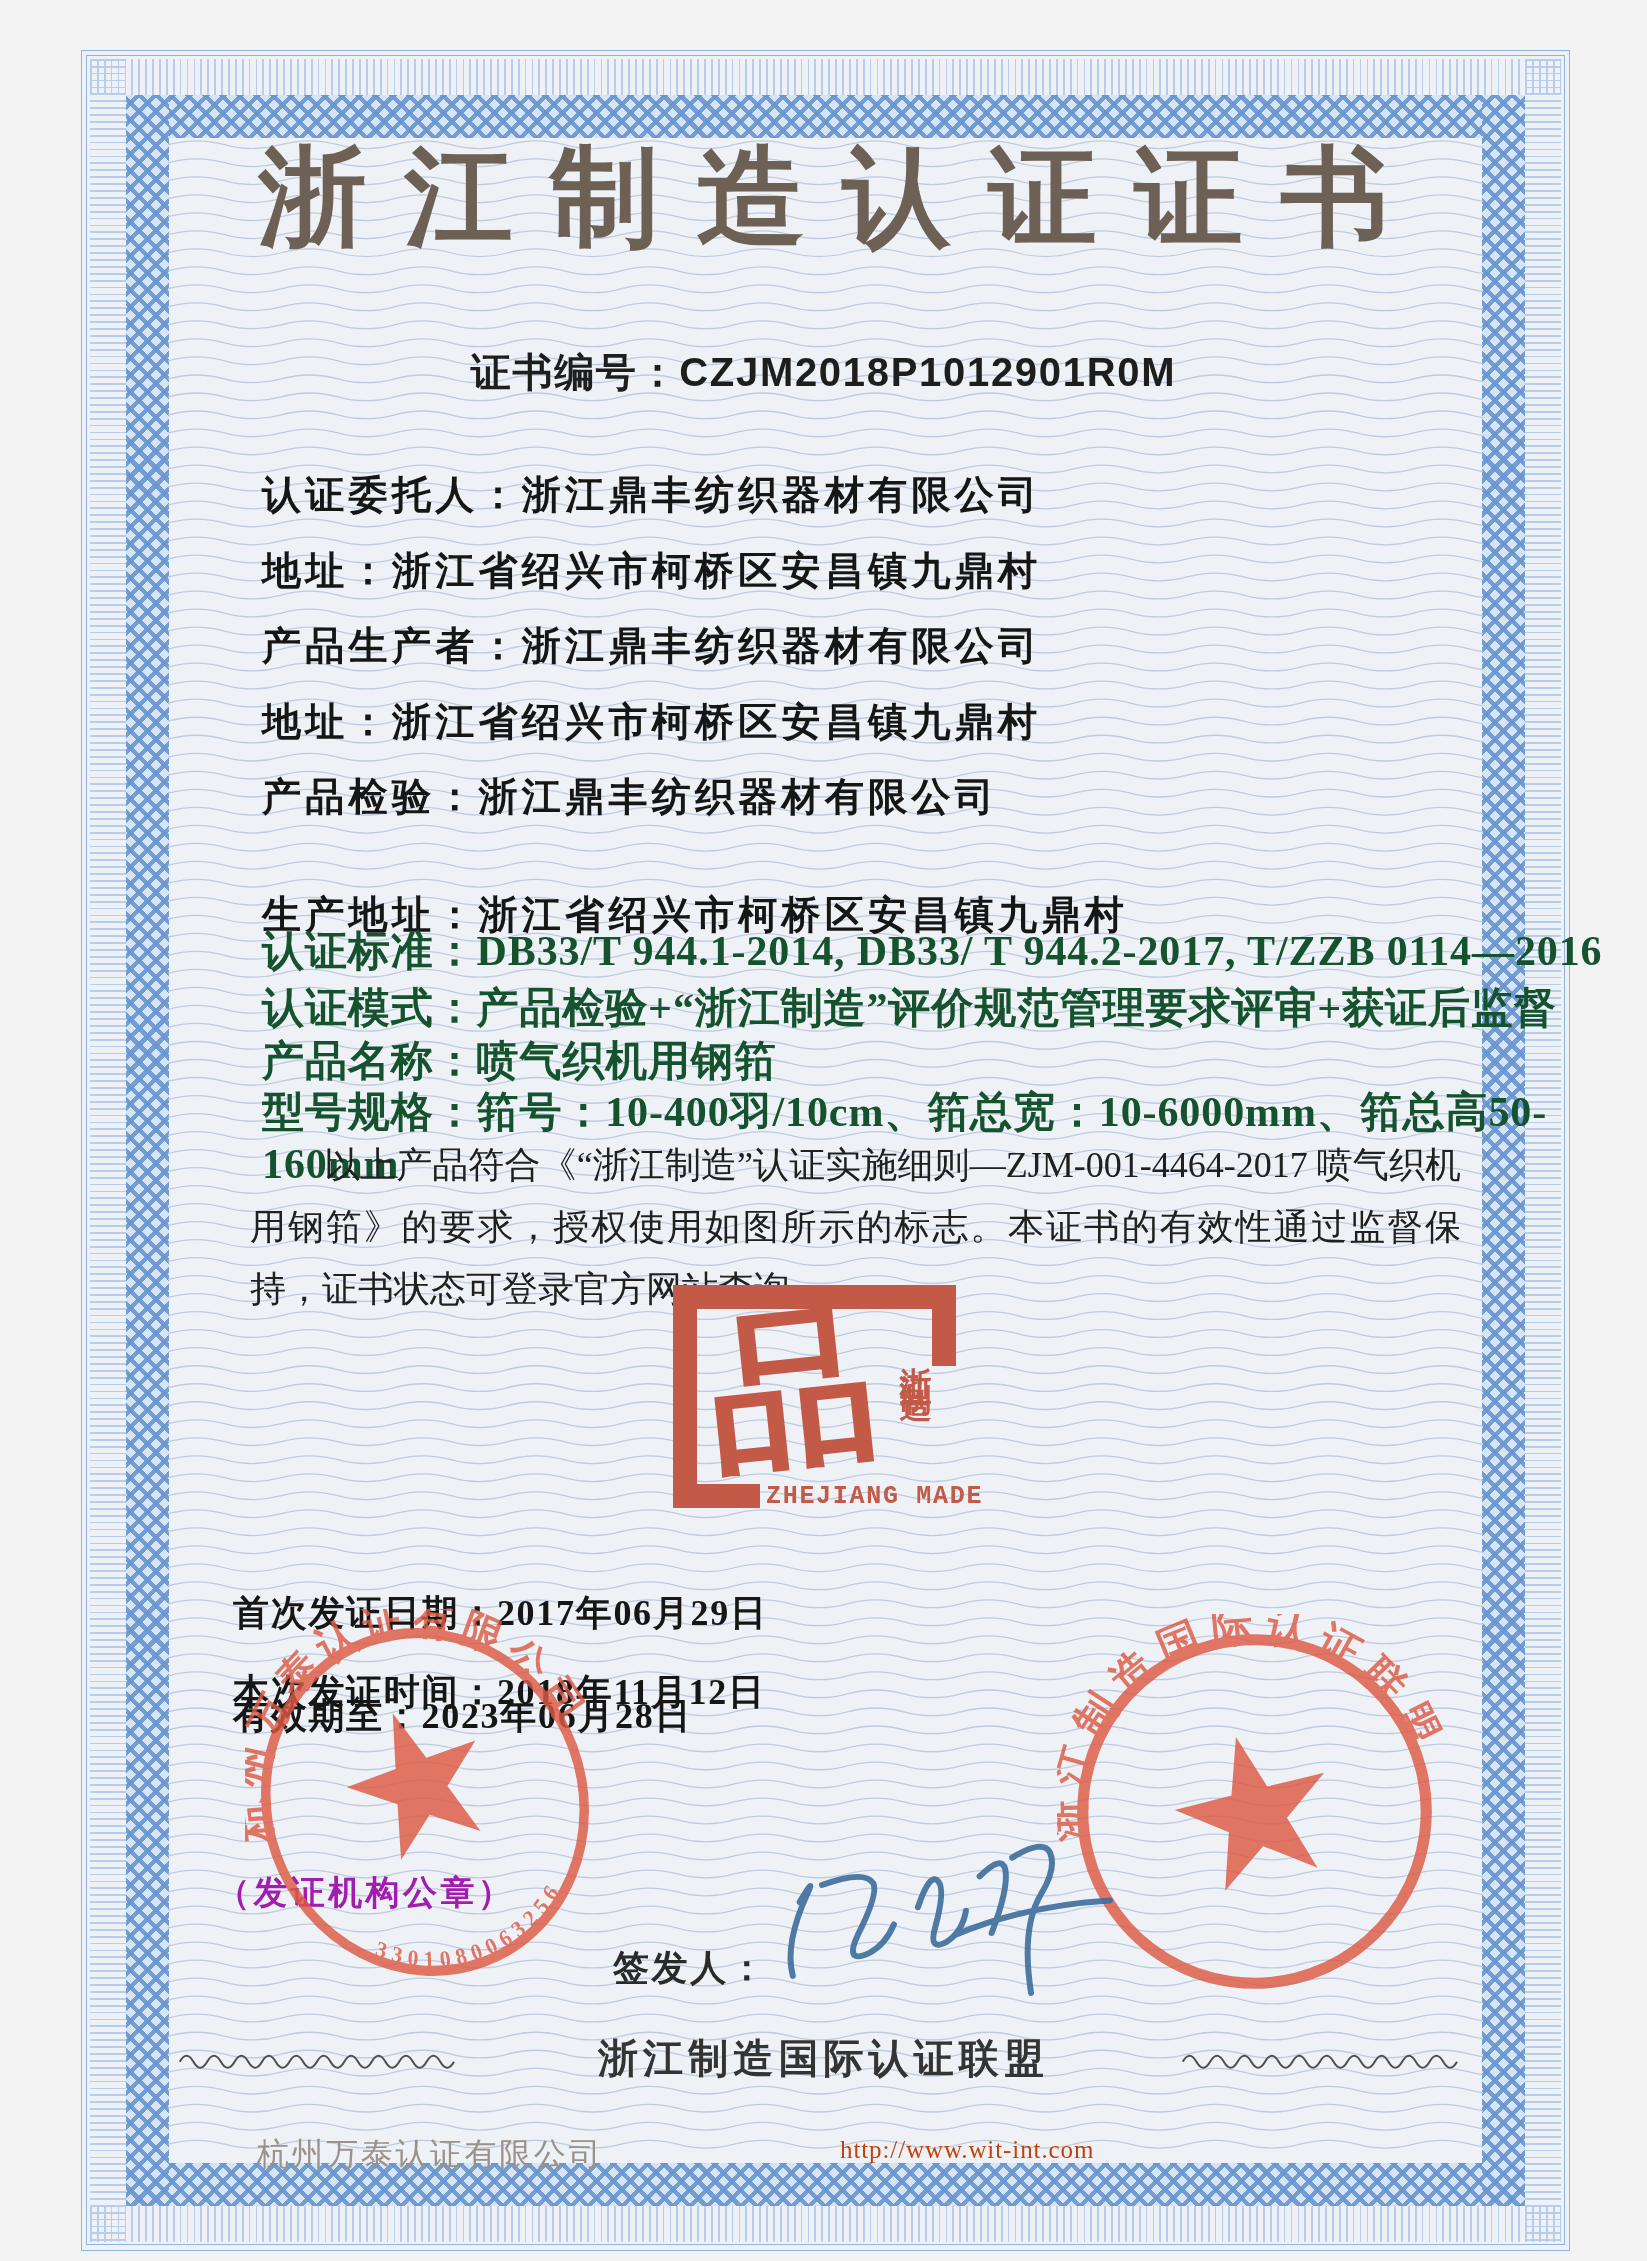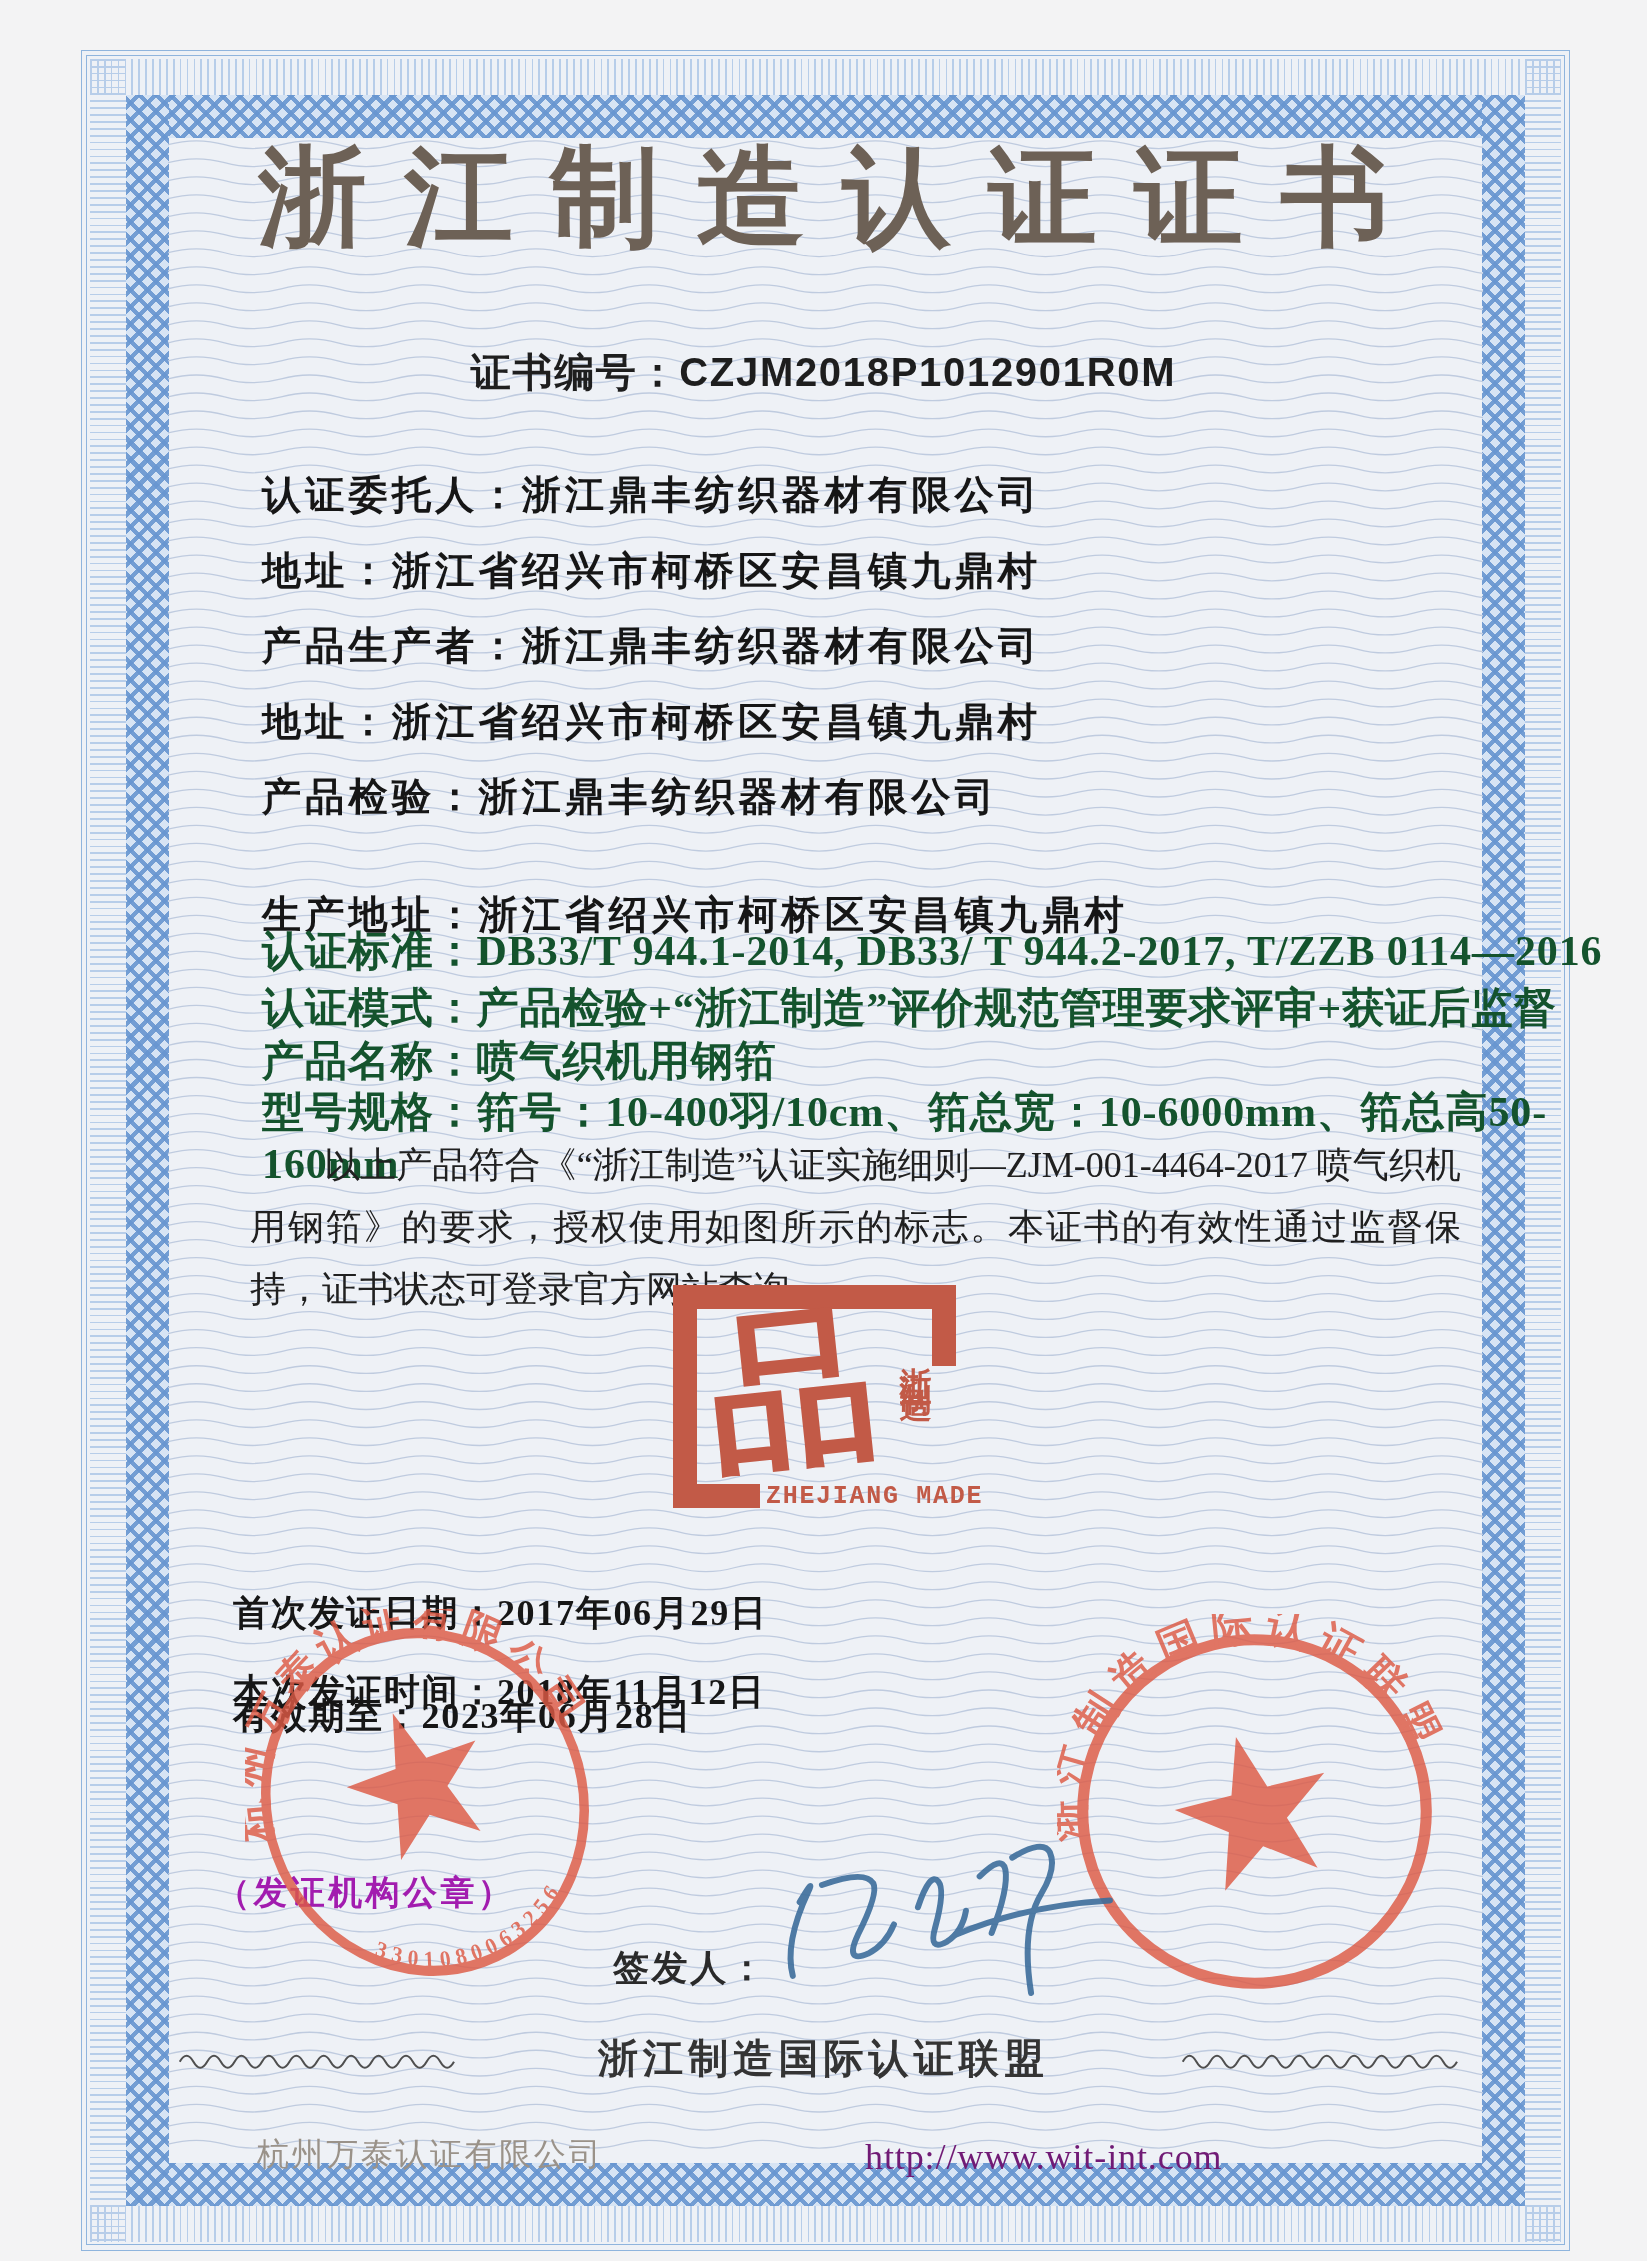--- a/index.html
+++ b/index.html
@@ -81,21 +81,21 @@
   .seal-right{left:1057px;top:1614px;}
 
   
   .alliance-heading{left:0;right:0;top:2031px;text-align:center;z-index:2;
     font-family:"Liberation Sans","DejaVu Sans",sans-serif;
     font-size:40px;font-weight:700;letter-spacing:5.1px;color:#343434;}
   .flourish{top:2048px;z-index:2;}
   .flourish-left{left:176px;}
   .flourish-right{right:176px;}
   .footer-issuer{left:257px;top:2133px;z-index:2;font-size:32px;letter-spacing:2.6px;color:#9a9289;}
-  .footer-url{left:865px;top:2136px;z-index:2;font-size:36px;letter-spacing:0.9px;color:#701a75;}
+  .footer-url{left:840px;top:2136px;z-index:2;font-size:25px;letter-spacing:0.9px;color:#c2410c;}
 </style>
 </head>
 <body>
 
 <div class="frame">
   <div class="frame-inner-line"></div>
   <div class="bands">
     <div class="band-top"></div>
     <div class="band-bottom"></div>
     <div class="band-left"></div>

